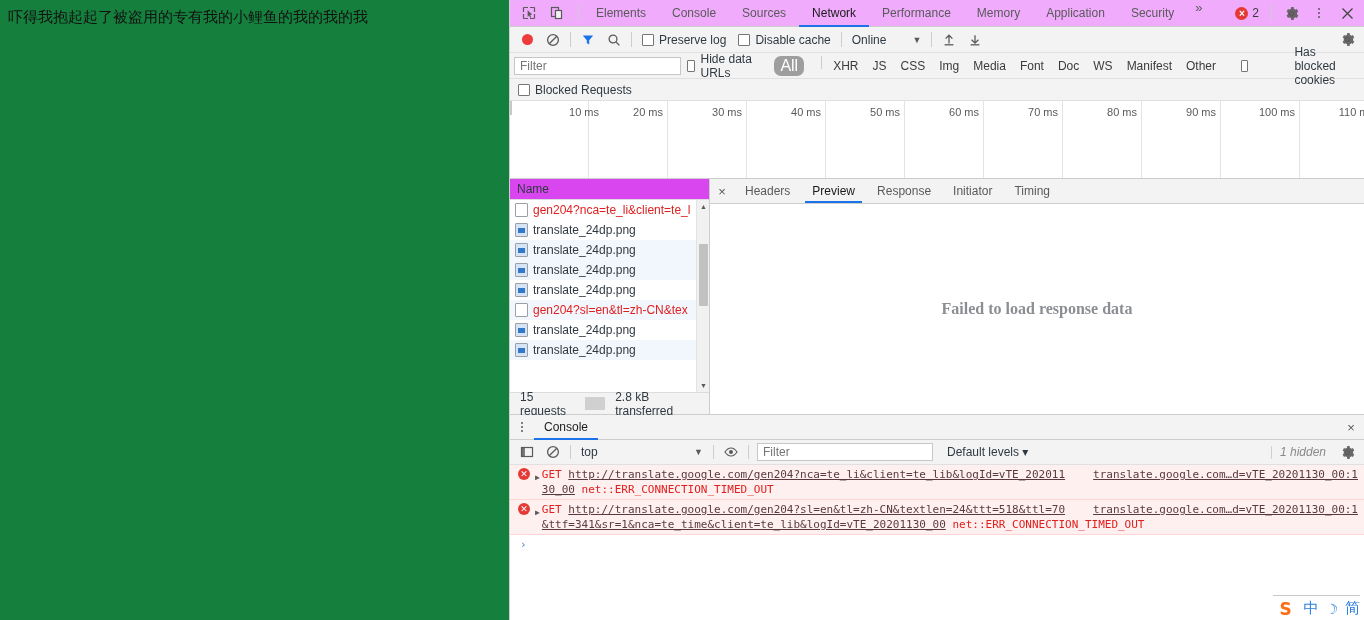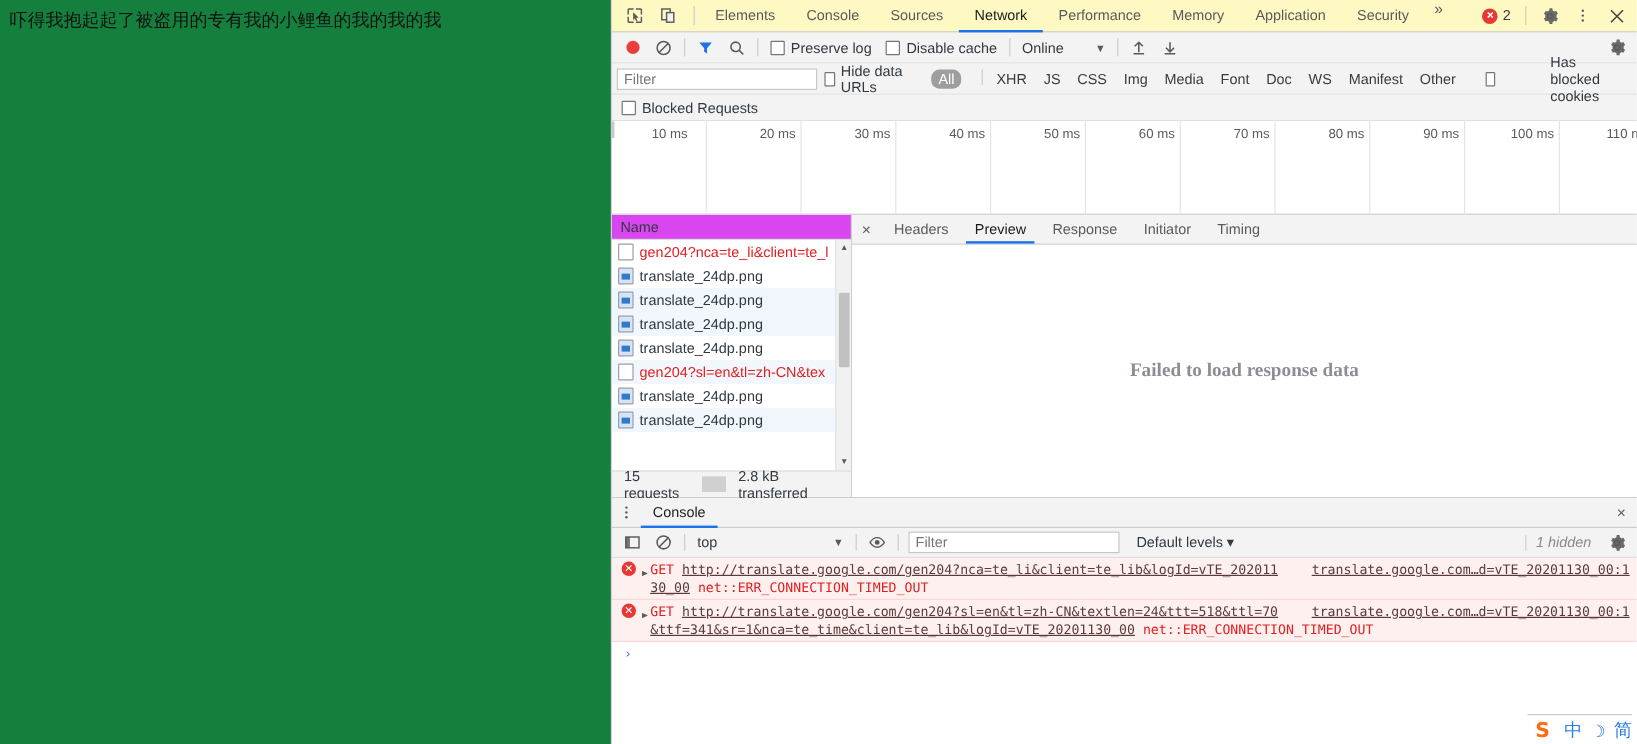--- a/index.html
+++ b/index.html
@@ -33,21 +33,21 @@
     position: absolute; left: 510px; top: 0;
     width: 854px; height: 620px;
     background: #ffffff;
     font-size: 12px;
     color: #303942;
   }
 
   
   .mainbar {
     height: 27px; display: flex; align-items: stretch;
-    border-bottom: 1px solid #cdcdcd; background: #fef9c3;
+    border-bottom: 1px solid #cdcdcd; background: #f0abfc;
     position: relative;
   }
   .mb-icons { display: flex; align-items: center; padding: 0 4px 0 6px; gap: 2px; }
   .icon-btn {
     width: 26px; height: 25px; display: flex; align-items: center; justify-content: center;
     cursor: default;
   }
   .vsep { width: 1px; background: #cdcdcd; margin: 5px 4px; align-self: stretch; }
   .tabs { display: flex; align-items: stretch; }
   .tab {
@@ -90,21 +90,21 @@
     height: 26px; display: flex; align-items: center;
     border-bottom: 1px solid #e0e0e0; background: #f3f3f3; padding: 0 4px;
   }
   .filter-input {
     width: 176px; height: 18px; border: 1px solid #c7c7c7; background: #fff;
     font-size: 12px; color: #9a9a9a; padding: 0 5px; line-height: 17px;
     font-family: "Liberation Sans", sans-serif;
   }
   .types { display: flex; align-items: center; gap: 0; }
   .type-pill {
-    padding: 1px 6px; font-size: 12px; color: #3b3b3b; border-radius: 7px; margin: 0 13px;
+    padding: 1px 6px; font-size: 16px; color: #3b3b3b; border-radius: 7px; margin: 0 13px;
   }
   .type-pill.active { background: #9e9e9e; color: #fff; }
   .type-item { padding: 0 7px; font-size: 12px; color: #3b3b3b; }
 
   .blockedrow {
     height: 22px; display: flex; align-items: center;
     border-bottom: 1px solid #e0e0e0; background: #f3f3f3; padding: 0 8px;
   }
 
   
@@ -404,21 +404,21 @@
     <div class="blockedrow">
       <label class="cb" style="padding-left:0;">
         <span class="cbx"></span>
         <span>Blocked Requests</span>
       </label>
     </div>
 
     <div class="overview">
       <div class="ovleft-mark"></div>
       <div class="ovdiv" style="left:78px;"></div>
-      <div class="ovlabel" style="left:67px;">10 ms</div>
+      <div class="ovlabel" style="left:93px;">10 ms</div>
       <div class="ovdiv" style="left:157px;"></div>
       <div class="ovlabel" style="left:157px;">20 ms</div>
       <div class="ovdiv" style="left:236px;"></div>
       <div class="ovlabel" style="left:236px;">30 ms</div>
       <div class="ovdiv" style="left:315px;"></div>
       <div class="ovlabel" style="left:315px;">40 ms</div>
       <div class="ovdiv" style="left:394px;"></div>
       <div class="ovlabel" style="left:394px;">50 ms</div>
       <div class="ovdiv" style="left:473px;"></div>
       <div class="ovlabel" style="left:473px;">60 ms</div>

